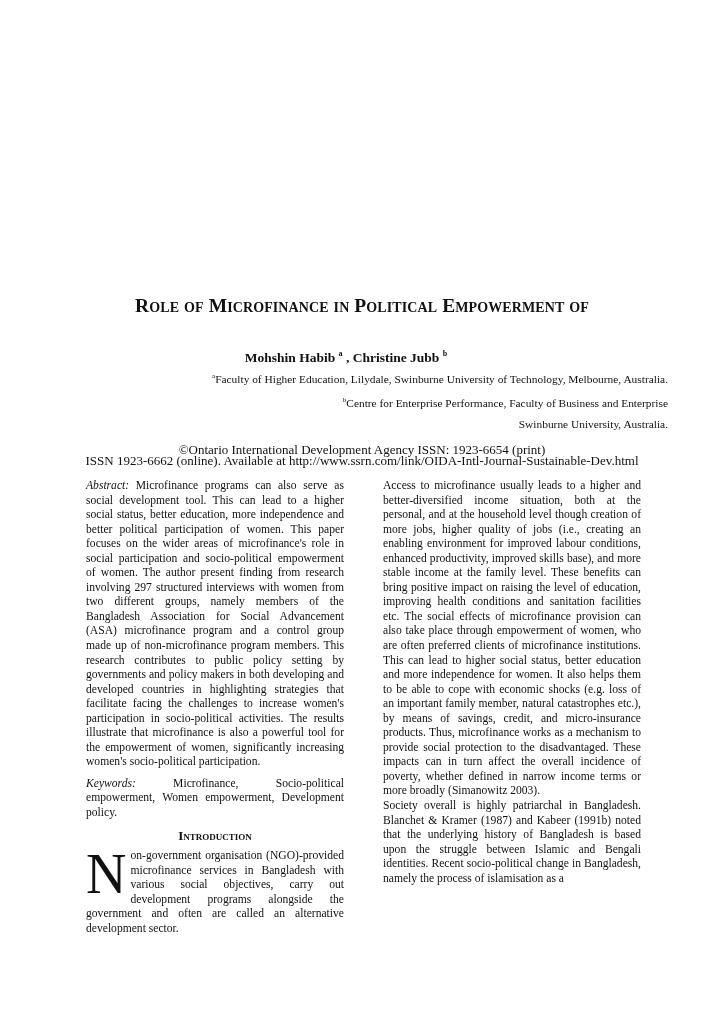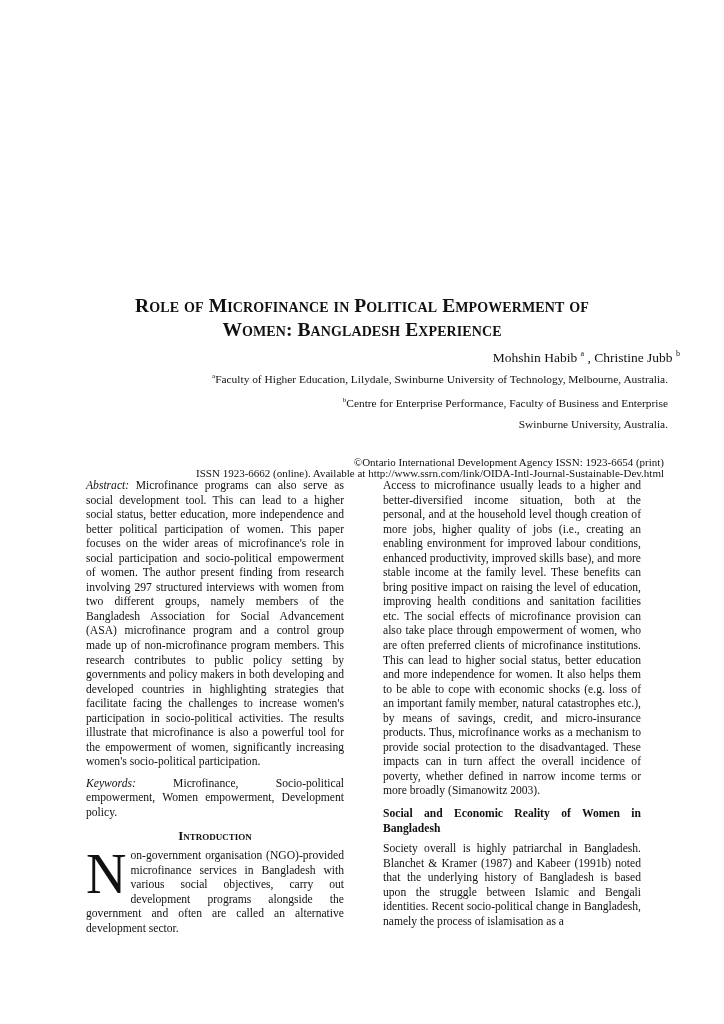--- a/index.html
+++ b/index.html
@@ -1,41 +1,40 @@
 <!DOCTYPE html>
 <html><head>
   <meta charset="utf-8">
   <style>
     html, body { margin: 0; padding: 0; background: #ffffff; }
     body { width: 724px; height: 1024px; position: relative; overflow: hidden; color: #111; font-family: "Liberation Serif", "DejaVu Serif", serif; }
     .page { position: absolute; left: 0; top: 0; width: 588px; height: 1024px; }
     .title { position: absolute; left: 60px; width: 604px; top: 294px; text-align: center; font-weight: bold; font-size: 19.5px; line-height: 24px; font-variant: small-caps; letter-spacing: 0.1px; }
-    .authors { position: absolute; left: 76px; width: 604px; top: 346px; text-align: right; font-weight: normal; font-size: 13.5px; line-height: 16px; }
+    .authors { position: absolute; left: 44px; width: 604px; top: 346px; text-align: center; font-weight: bold; font-size: 13.5px; line-height: 16px; }
     .authors sup { font-size: 8px; }
     .affil { position: absolute; left: 64px; width: 604px; top: 366px; text-align: right; font-size: 11.4px; line-height: 21px; }
     .affil sup { font-size: 7px; }
-    .issn { position: absolute; left: 60px; width: 604px; top: 457px; text-align: right; font-size: 11px; line-height: 11px; }
+    .issn { position: absolute; left: 60px; width: 604px; top: 444px; text-align: center; font-size: 13px; line-height: 11px; }
     .col { position: absolute; top: 479px; width: 258px; font-size: 11.6px; line-height: 14.55px; text-align: justify; }
     .col.left { left: 86px; }
     .col.right { left: 383px; }
     .col p { margin: 0; }
     .col .gap { margin-top: 7px; }
     .label { font-weight: normal; font-style: italic; }
     .section-head { text-align: center; font-weight: bold; font-variant: small-caps; font-size: 13px; margin-top: 8px; margin-bottom: 6px; }
     .sub-head { font-weight: bold; margin-top: 8px; margin-bottom: 6px; }
     .dropcap { float: left; font-size: 56px; line-height: 44px; margin: 3px 4px 0 0; font-family: "Liberation Serif", serif; }
   </style>
 </head>
 <body>
 
 <div class="page">
 
   <div class="title">
     <div>Role of Microfinance in Political Empowerment of</div>
-    <div>Women: Bangladesh Experience</div>
   </div>
 
   <div class="authors">
     <span>Mohshin Habib</span>
     <sup>a</sup><span> , </span><span>Christine Jubb</span>
     <sup>b</sup>
   </div>
 
   <div class="affil">
     <div><sup>a</sup><span>Faculty of Higher Education, Lilydale, Swinburne University of Technology, Melbourne, Australia.</span></div>
@@ -50,17 +49,16 @@
 
   <div class="col left">
     <p><span class="label">Abstract:</span><span> Microfinance programs can also serve as social development tool. This can lead to a higher social status, better education, more independence and better political participation of women. This paper focuses on the wider areas of microfinance's role in social participation and socio-political empowerment of women. The author present finding from research involving 297 structured interviews with women from two different groups, namely members of the Bangladesh Association for Social Advancement (ASA) microfinance program and a control group made up of non-microfinance program members. This research contributes to public policy setting by governments and policy makers in both developing and developed countries in highlighting strategies that facilitate facing the challenges to increase women's participation in socio-political activities. The results illustrate that microfinance is also a powerful tool for the empowerment of women, significantly increasing women's socio-political participation.</span></p>
     <p class="gap"><span class="label">Keywords:</span><span> Microfinance, Socio-political empowerment, Women empowerment, Development policy.</span></p>
     <div class="section-head">Introduction</div>
     <p><span class="dropcap">N</span><span>on-government organisation (NGO)-provided microfinance services in Bangladesh with various social objectives, carry out development programs alongside the government and often are called an alternative development sector.</span></p>
   </div>
 
   <div class="col right">
     <p>Access to microfinance usually leads to a higher and better-diversified income situation, both at the personal, and at the household level though creation of more jobs, higher quality of jobs (i.e., creating an enabling environment for improved labour conditions, enhanced productivity, improved skills base), and more stable income at the family level. These benefits can bring positive impact on raising the level of education, improving health conditions and sanitation facilities etc. The social effects of microfinance provision can also take place through empowerment of women, who are often preferred clients of microfinance institutions. This can lead to higher social status, better education and more independence for women. It also helps them to be able to cope with economic shocks (e.g. loss of an important family member, natural catastrophes etc.), by means of savings, credit, and micro-insurance products. Thus, microfinance works as a mechanism to provide social protection to the disadvantaged. These impacts can in turn affect the overall incidence of poverty, whether defined in narrow income terms or more broadly (Simanowitz 2003).</p>
-    <div class="sub-head">Social and Economic Reality of Women in Bangladesh</div>
     <p>Society overall is highly patriarchal in Bangladesh. Blanchet &amp; Kramer (1987) and Kabeer (1991b) noted that the underlying history of Bangladesh is based upon the struggle between Islamic and Bengali identities. Recent socio-political change in Bangladesh, namely the process of islamisation as a</p>
   </div>
 
 </div>
 
 </body></html>

